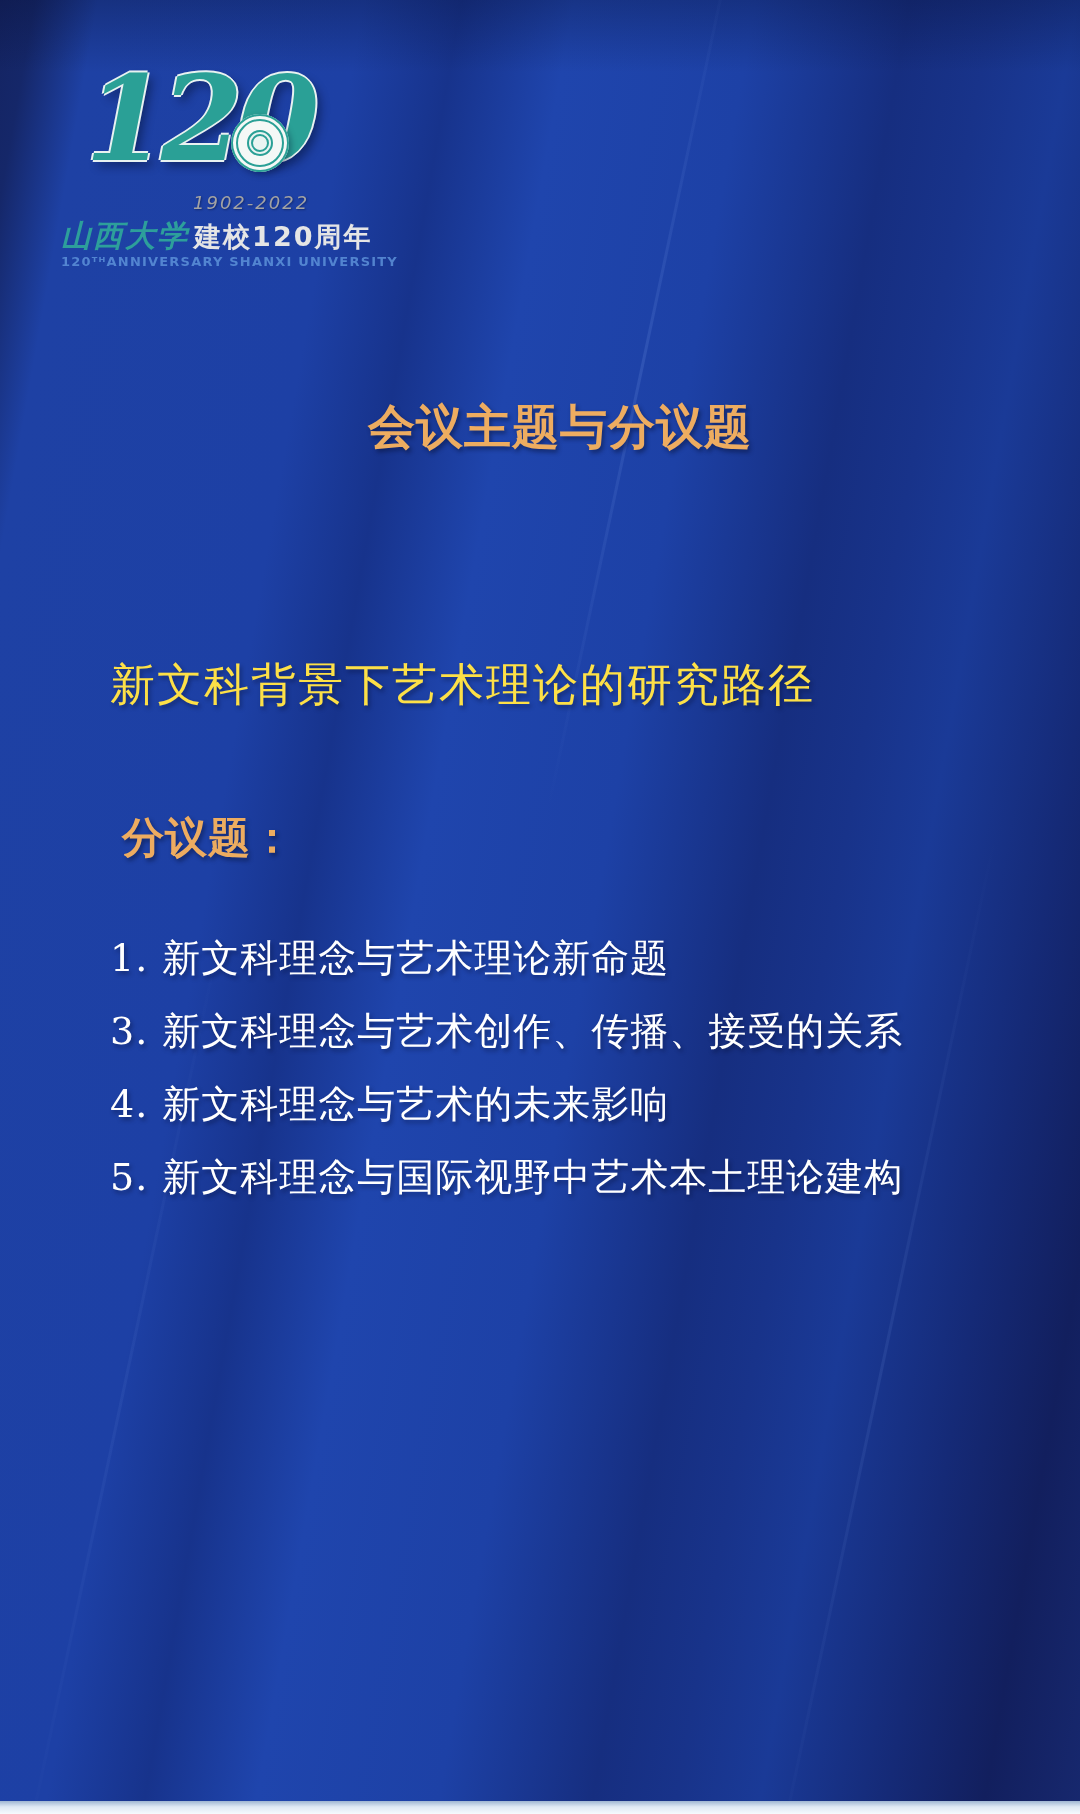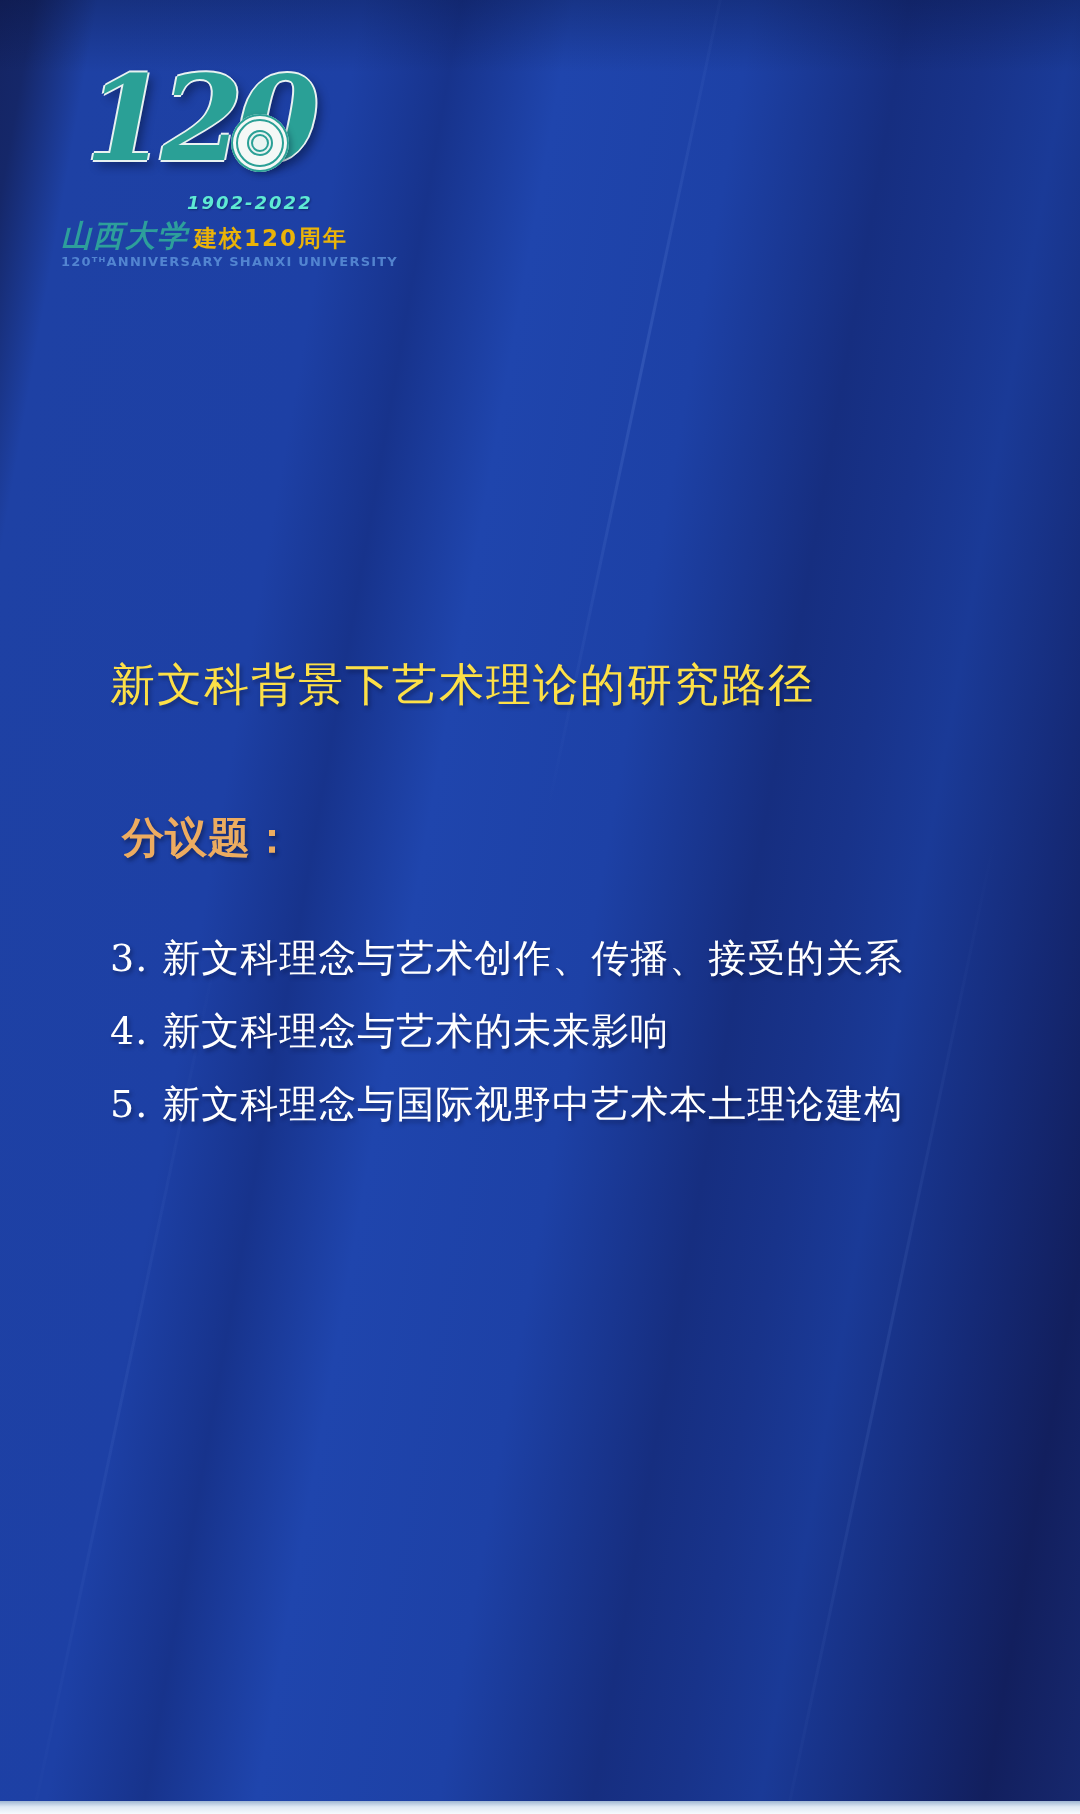--- a/index.html
+++ b/index.html
@@ -41,31 +41,31 @@
     color:#2aa096;
     text-shadow:-2px 0 #e8f2f1,2px 0 #e8f2f1,0 -2px #e8f2f1,0 2px #e8f2f1,5px 6px 10px rgba(3,10,40,.45);
   }
   .seal{
     position:absolute;left:176px;top:56px;width:58px;height:58px;border-radius:50%;
     background:#f4f8f6;box-shadow:0 0 0 2px #2aa096 inset,2px 3px 6px rgba(3,10,40,.35);
   }
   .seal-ring{position:absolute;inset:5px;border:2px solid #2aa096;border-radius:50%;}
   .seal-core{position:absolute;inset:16px;border:6px double #2aa096;border-radius:50%;background:#eaf4f2;}
   .logo-years{
-    position:absolute;left:132px;top:134px;
-    font-weight:bold;font-style:italic;font-size:18px;letter-spacing:2px;
-    color:#5eead4;text-shadow:1px 1px 2px rgba(3,10,40,.4);
+    position:absolute;left:138px;top:134px;
+    font-weight:normal;font-style:italic;font-size:18px;letter-spacing:2px;
+    color:#a3a3a3;text-shadow:1px 1px 2px rgba(3,10,40,.4);
   }
   .logo-cn{position:absolute;left:6px;top:158px;white-space:nowrap;color:#2aa0a0;}
   .logo-cn .script{
     font-family:"DejaVu Serif","Liberation Serif",serif;
     font-style:italic;font-weight:bold;font-size:30px;letter-spacing:2px;
     color:#2d9f9b;
   }
-  .logo-cn .label{font-size:23px;font-weight:bold;letter-spacing:2px;color:#eab308;}
+  .logo-cn .label{font-size:27px;font-weight:bold;letter-spacing:2px;color:#e5e5e5;}
   .logo-en{
     position:absolute;left:6px;top:196px;white-space:nowrap;
     font-size:13px;letter-spacing:1.2px;font-weight:bold;
     color:rgba(96,150,220,0.8);
   }
   
   .poster-title{
     position:absolute;left:368px;top:400px;margin:0;
     font-size:47px;font-weight:bold;letter-spacing:1px;line-height:1.15;
     color:#edac60;text-shadow:2px 3px 4px rgba(5,10,40,.45);
@@ -111,25 +111,29 @@
       <div class="seal-core"></div>
     </div>
     <div class="logo-years">1902-2022</div>
     <div class="logo-cn">
       <span class="script">山西大学</span>
       <span class="label">建校120周年</span>
     </div>
     <div class="logo-en">120ᵀᴴANNIVERSARY SHANXI UNIVERSITY</div>
   </div>
 
+  <h1 class="poster-title">会议主题与分议题</h1>
 
   <p class="main-theme">新文科背景下艺术理论的研究路径</p>
 
   <h2 class="section-label label-sub">分议题：</h2>
   <div class="subtopic-list">
+    <div class="subtopic-row">
+      <span class="num">1.</span><span>新文科理念与艺术理论新命题</span>
+    </div>
     <div class="subtopic-row">
       <span class="num">3.</span><span>新文科理念与艺术创作、传播、接受的关系</span>
     </div>
     <div class="subtopic-row">
       <span class="num">4.</span><span>新文科理念与艺术的未来影响</span>
     </div>
     <div class="subtopic-row">
       <span class="num">5.</span><span>新文科理念与国际视野中艺术本土理论建构</span>
     </div>
   </div>

